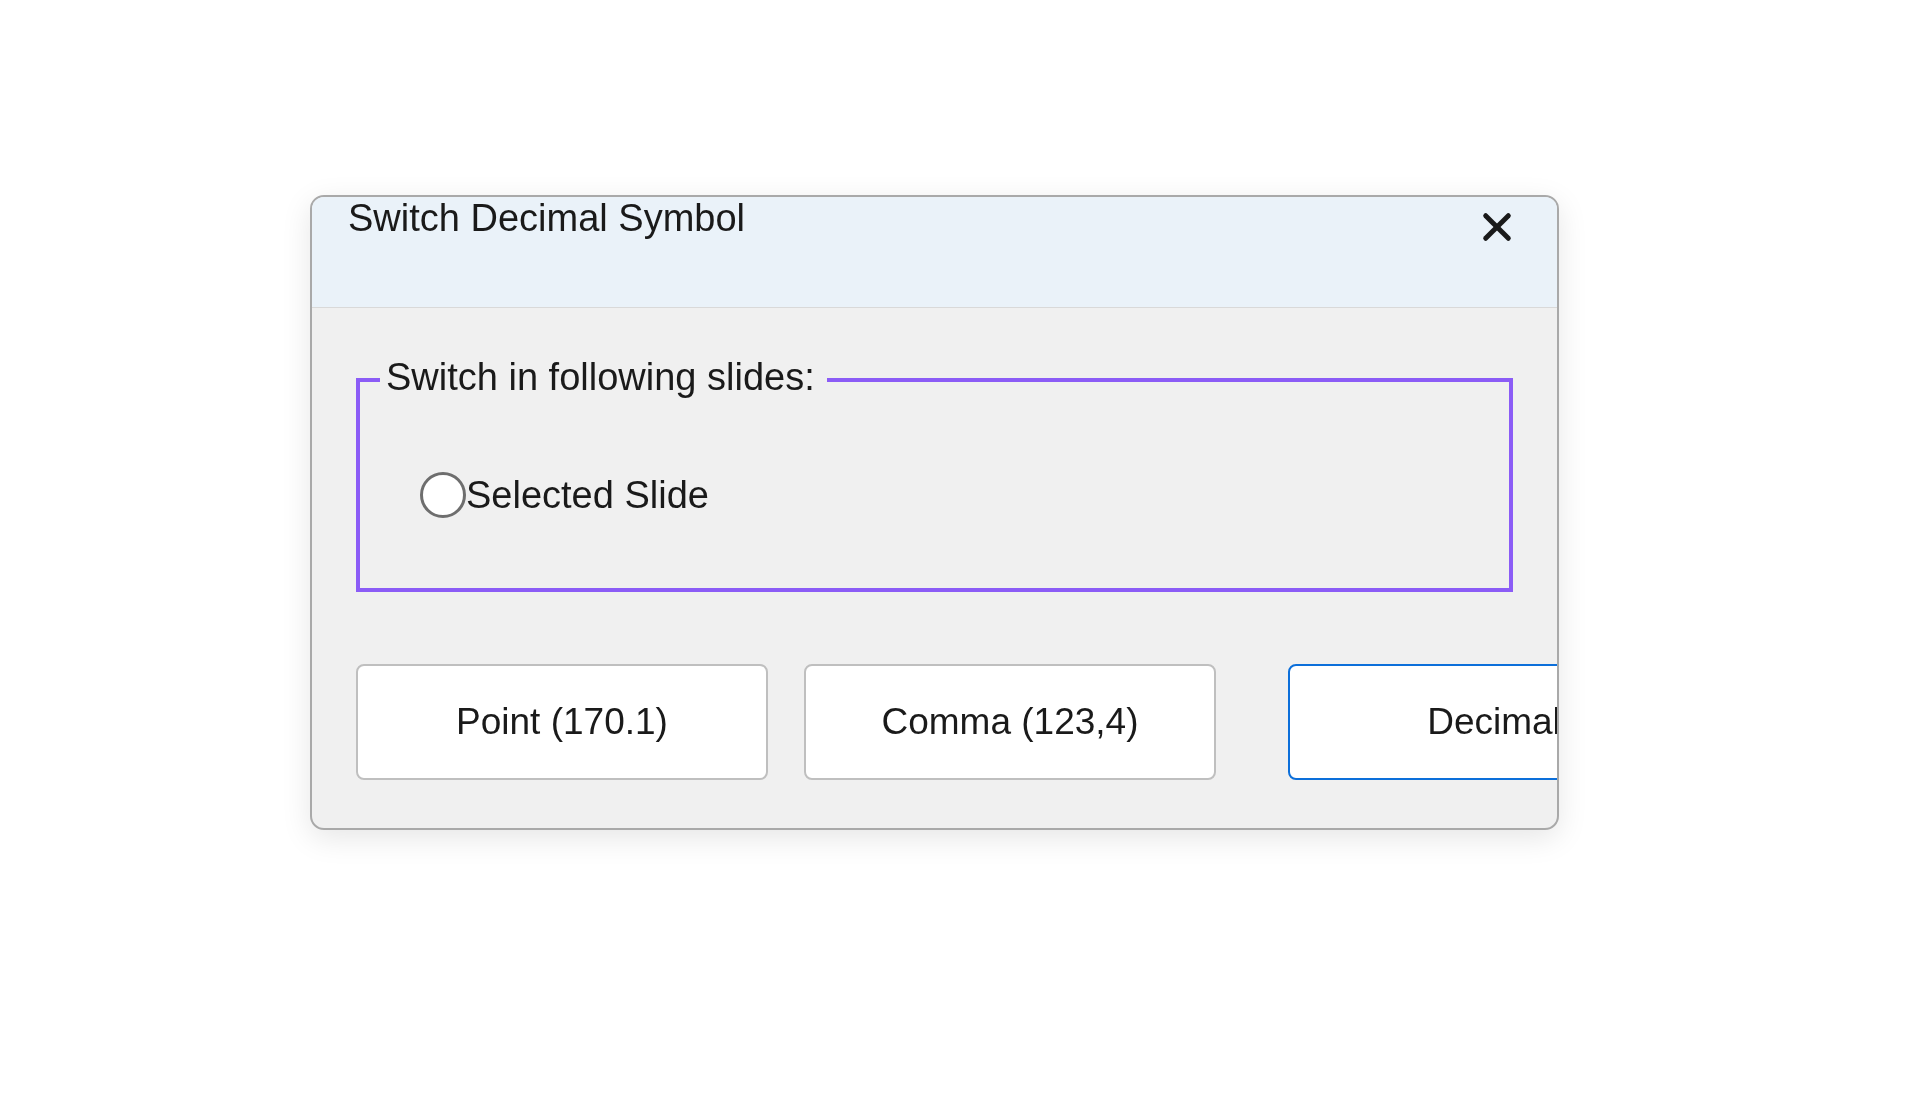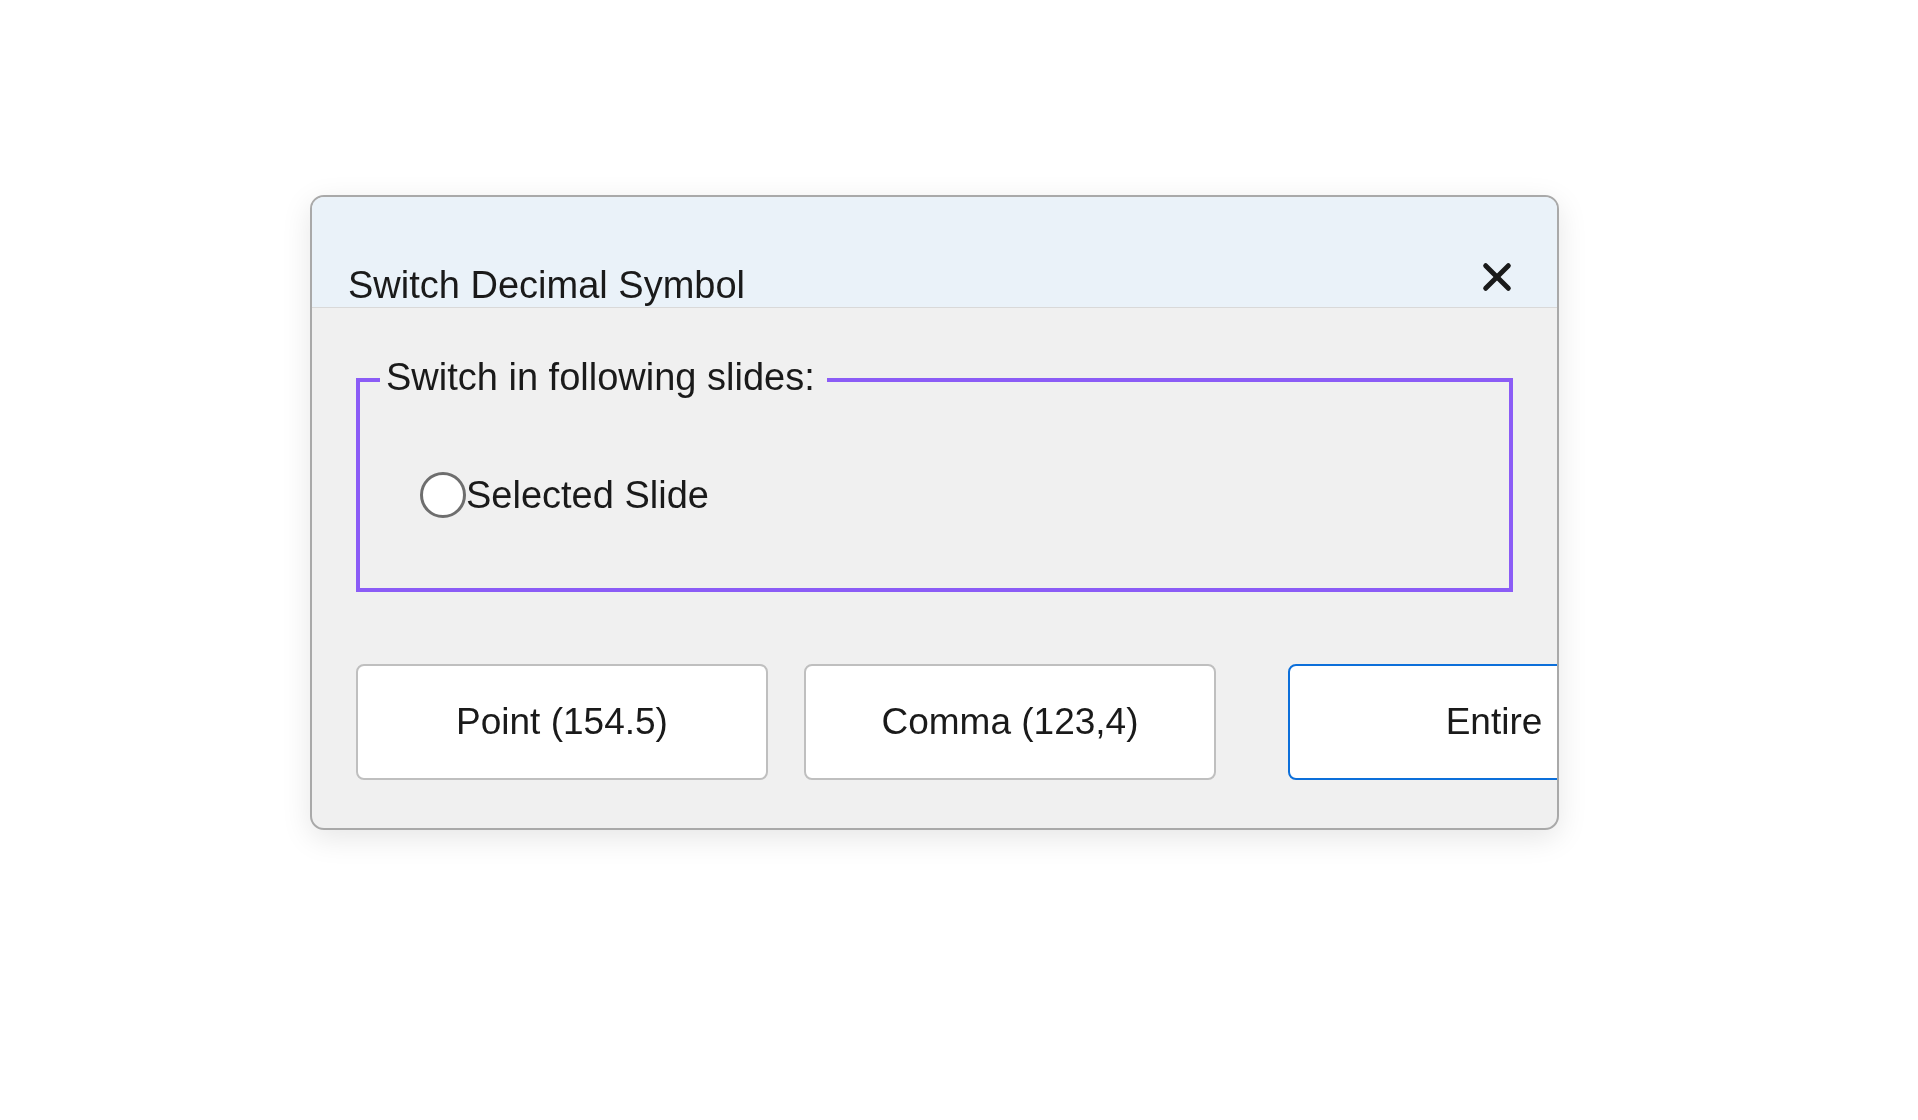--- a/index.html
+++ b/index.html
@@ -21,21 +21,21 @@
     border-radius: 14px;
     background: #f0f0f0;
     box-shadow: 0 8px 30px rgba(0,0,0,0.10);
     overflow: hidden;
   }
 
   .titlebar {
     height: 110px;
     background: #eaf2f9;
     display: flex;
-    align-items: flex-end;
+    align-items: flex-start;
     justify-content: space-between;
     padding: 0 30px 0 36px;
     border-bottom: 1px solid #d9d9d9;
   }
 
   .title {
     font-size: 38px;
     color: #1a1a1a;
     font-weight: 400;
   }
@@ -181,20 +181,20 @@
             
           </div>
           <div class="radio-label">Selected Slide</div>
         </div>
 
 
       </div>
     </div>
 
     <div class="button-row">
-      <div class="btn">Point (154.5)</div>
+      <div class="btn">Point (170.1)</div>
       <div class="btn">Comma (123,4)</div>
       <div class="spacer"></div>
-      <div class="btn primary">Entire</div>
+      <div class="btn primary">Decimal</div>
     </div>
 
   </div>
 </div>
 
 </body></html>

